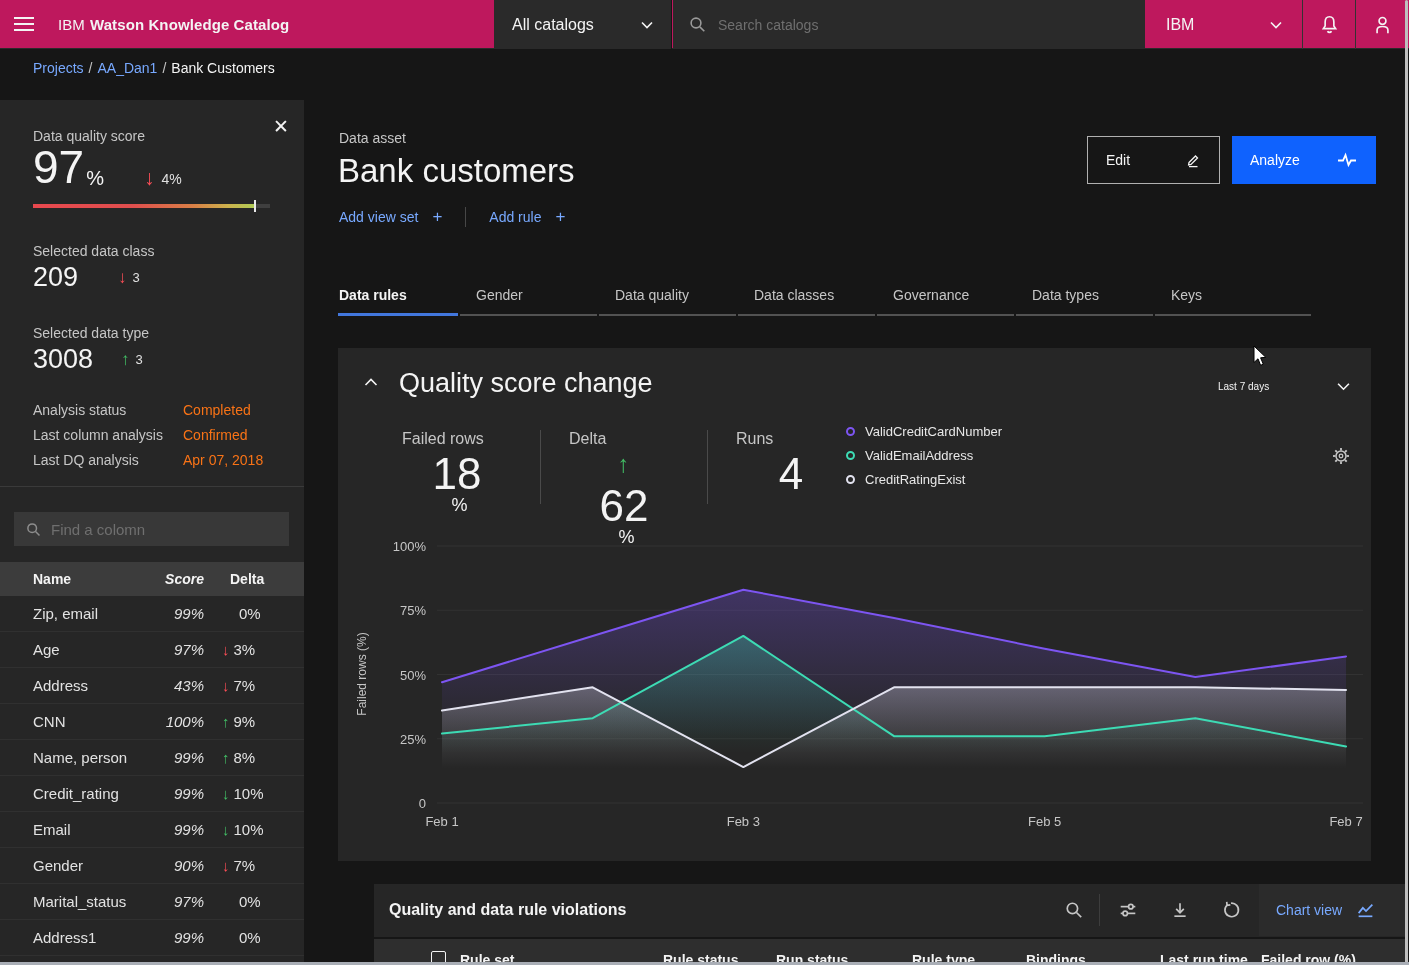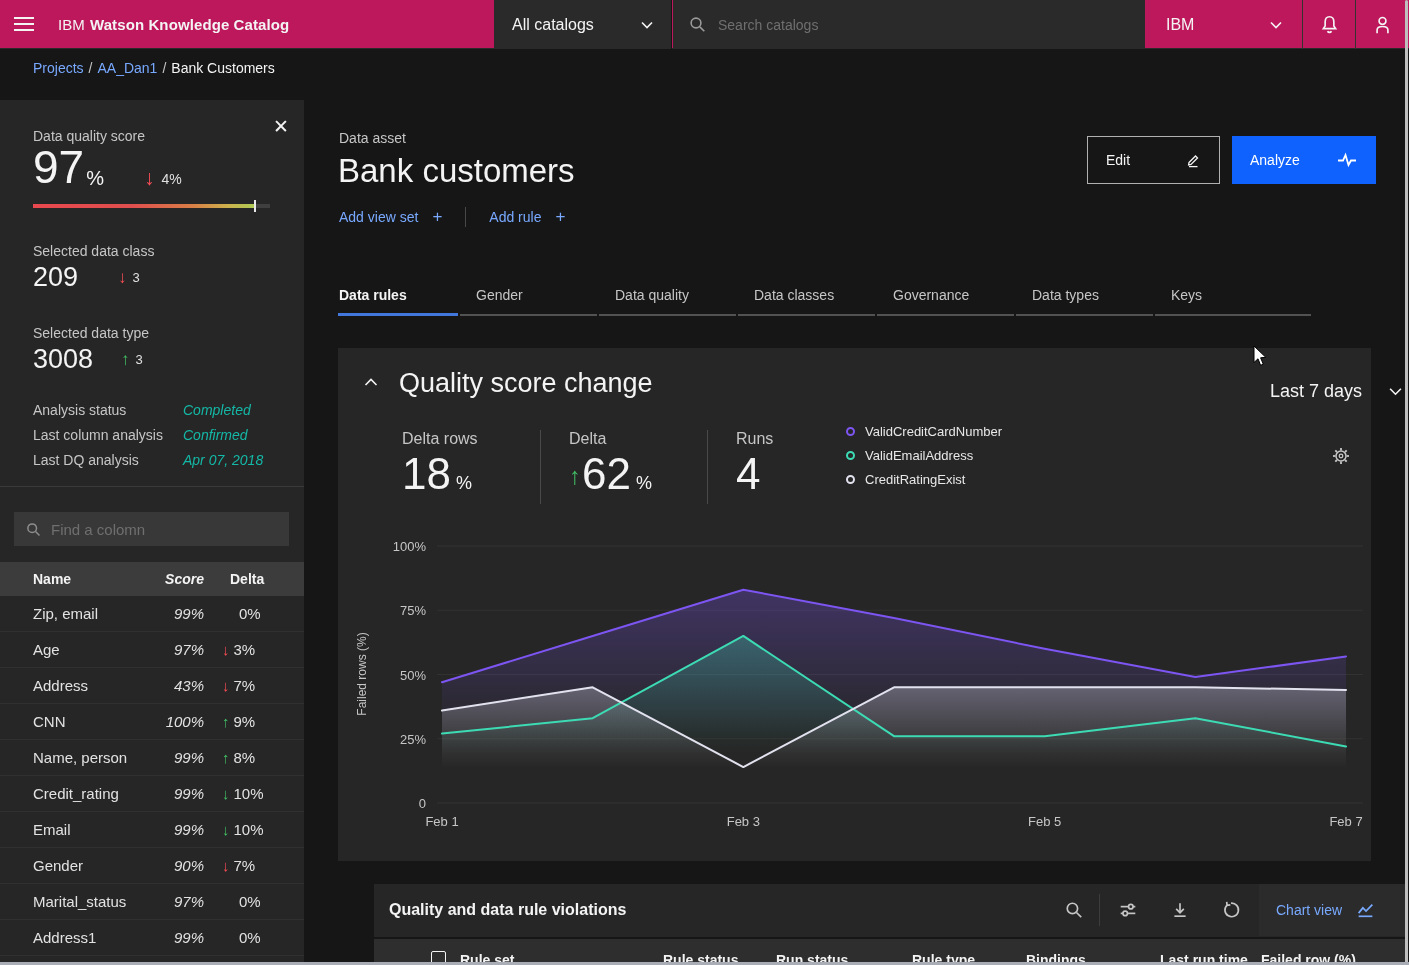--- a/index.html
+++ b/index.html
@@ -39,21 +39,21 @@
   .score-big { font-size:46px; font-weight:300; color:#f4f4f4; line-height:1; }
   .score-pct { font-size:20px; font-weight:300; margin-left:2px; }
   .arrow { font-weight:400; }
   .red { color:#fa4d56; } .green { color:#42be65; }
   .gradebar { position:absolute; left:33px; top:104px; width:237px; height:4px; background:#3f3f3f; }
   .gradebar .fill { position:absolute; left:0; top:0; height:4px; width:222px;
      background:linear-gradient(90deg,#e8484e 0%,#e04f4e 45%,#d97f46 72%,#ccb24c 88%,#aecb55 100%); }
   .gradebar .tick { position:absolute; left:221px; top:-4px; width:2px; height:12px; background:#e8e8e8; }
   .kv { position:absolute; left:33px; width:240px; display:flex; font-size:14px; }
   .kv .k { width:150px; color:#c6c6c6; }
-  .kv .v { color:#14b8a6;font-style:italic; }
+  .kv .v { color:#f97316; }
   .side-divider { position:absolute; left:0; top:386px; width:304px; height:1px; background:#3a3a3a; }
   .find-input { position:absolute; left:14px; top:412px; width:275px; height:34px; background:#383838; display:flex; align-items:center; padding:0 12px; cursor:text; }
   .find-input .ph { color:#6f6f6f; font-size:15px; margin-left:10px; }
   .side-table { position:absolute; left:0; top:462px; width:304px; }
   .sth { height:34px; background:#3c3c3c; display:flex; align-items:center; font-weight:bold; font-size:14px; color:#f4f4f4; }
   .srow { height:36px; display:flex; align-items:center; font-size:15px; color:#e2e2e2; border-bottom:1px solid #303030; }
   .c-name { padding-left:33px; width:140px; }
   .c-score { width:64px; text-align:right;font-style:italic; }
   .c-delta { width:84px; padding-left:18px; display:flex; align-items:center; gap:4px; }
   .c-delta .noarrow { padding-left:17px; }
@@ -75,26 +75,26 @@
   .tab { height:33px; position:relative; font-size:14px; color:#c6c6c6; cursor:pointer; padding-left:16px; padding-top:4px; }
   .tab.active { color:#f4f4f4; font-weight:bold; padding-left:1px; }
   .tab::after { content:""; position:absolute; left:0; bottom:0; width:100%; height:2px; background:#525252; }
   .tab.active::after { height:3px; background:#4277dd; }
 
   
   .panel { position:absolute; background:#262626; }
   .chart-panel { left:338px; top:348px; width:1033px; height:513px; }
   .panel-caret { position:absolute; left:26px; top:30px; cursor:pointer; }
   .panel-title { position:absolute; left:61px; top:20px; font-size:27px; font-weight:300; color:#f4f4f4; }
-  .range-dd { position:absolute; left:932px; top:33px; width:132px; display:flex; justify-content:space-between; align-items:center; font-size:18px; color:#f4f4f4; cursor:pointer; }
+  .range-dd { position:absolute; left:880px; top:33px; width:132px; display:flex; justify-content:space-between; align-items:center; font-size:10px; color:#f4f4f4; cursor:pointer; }
   .gear { position:absolute; left:994px; top:99px; cursor:pointer; }
   .stats { position:absolute; left:64px; top:82px; display:flex; align-items:flex-start; }
   .stat { min-width:110px; }
   .stat .lab { font-size:16px; color:#c6c6c6; }
-  .stat .val { margin-top:4px; font-size:44px; font-weight:300; color:#f4f4f4; line-height:1; display:flex; align-items:flex-end; }
+  .stat .val { margin-top:4px; font-size:44px; font-weight:300; color:#f4f4f4; line-height:1; display:flex; align-items:center;flex-direction:column; }
   .stat .suffix { font-size:18px; margin-left:5px; padding-bottom:4px; }
   .stat .uparrow { font-size:24px; padding-bottom:8px; margin-right:1px; }
   .stat-div { width:1px; height:74px; background:#4a4a4a; margin:0 28px; }
   .legend { position:absolute; left:508px; top:76px; display:flex; flex-direction:column; gap:9px; }
   .leg-item { display:flex; align-items:center; gap:10px; font-size:13px; color:#e8e8e8; }
   .leg-dot { width:9px; height:9px; border-radius:50%; border:2px solid; }
 
   
   .vio-panel { left:338px; top:884px; width:1033px; height:81px; overflow:hidden;margin-left:36px; }
   .vio-title { position:absolute; left:15px; top:17px; font-size:16px; font-weight:bold; color:#f4f4f4; }
@@ -369,21 +369,21 @@
           <line x1="1" y1="9" x2="3.4" y2="9"></line>
           <line x1="14.6" y1="9" x2="17" y2="9"></line>
           <line x1="3.3" y1="3.3" x2="5" y2="5"></line>
           <line x1="13" y1="13" x2="14.7" y2="14.7"></line>
           <line x1="14.7" y1="3.3" x2="13" y2="5"></line>
           <line x1="5" y1="13" x2="3.3" y2="14.7"></line>
         </g>
     </svg>
     <div class="stats" id="stats">
         <div class="stat">
-          <div class="lab">Delta rows</div>
+          <div class="lab">Failed rows</div>
           <div class="val">
             <span>18</span>
             <span class="suffix">%</span>
           </div>
         </div>
         <div class="stat-div"></div>
         <div class="stat">
           <div class="lab">Delta</div>
           <div class="val">
             <span class="uparrow green">↑</span>

